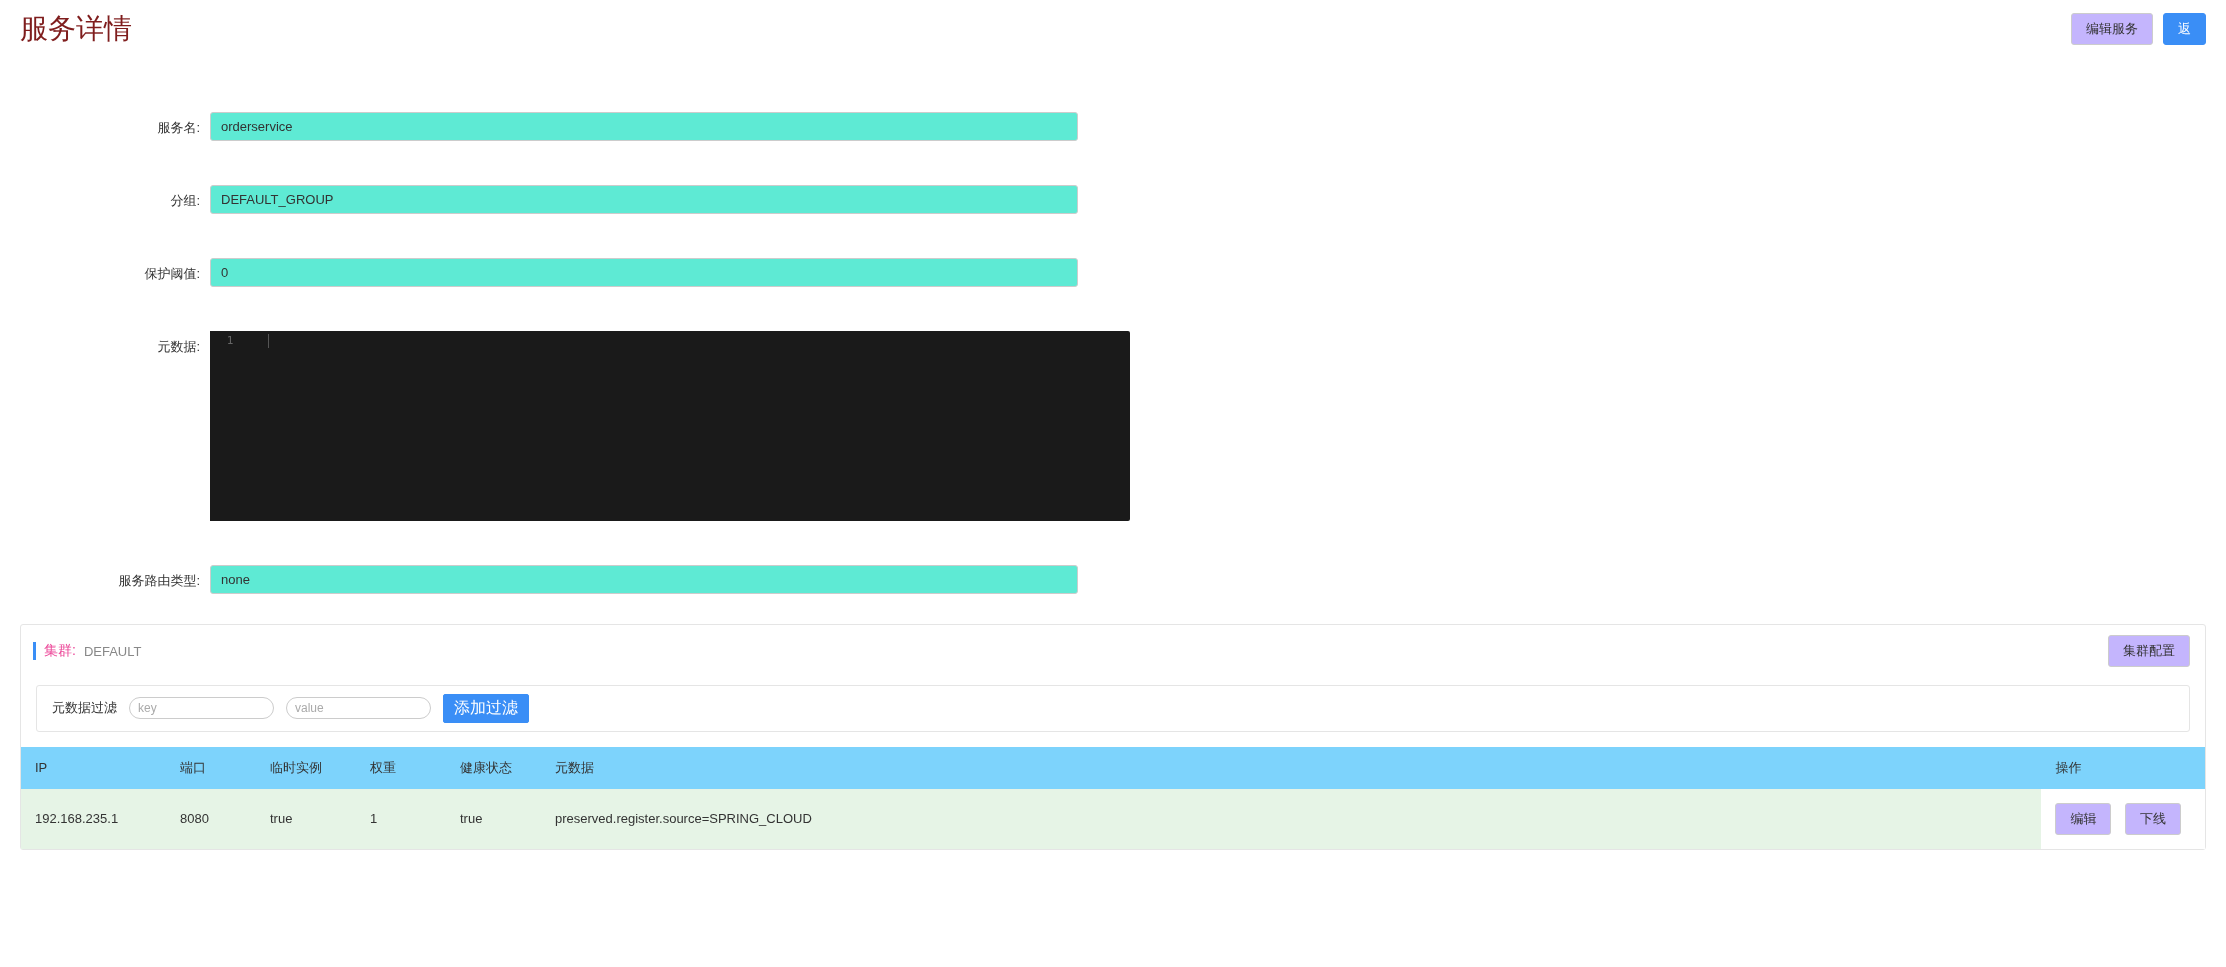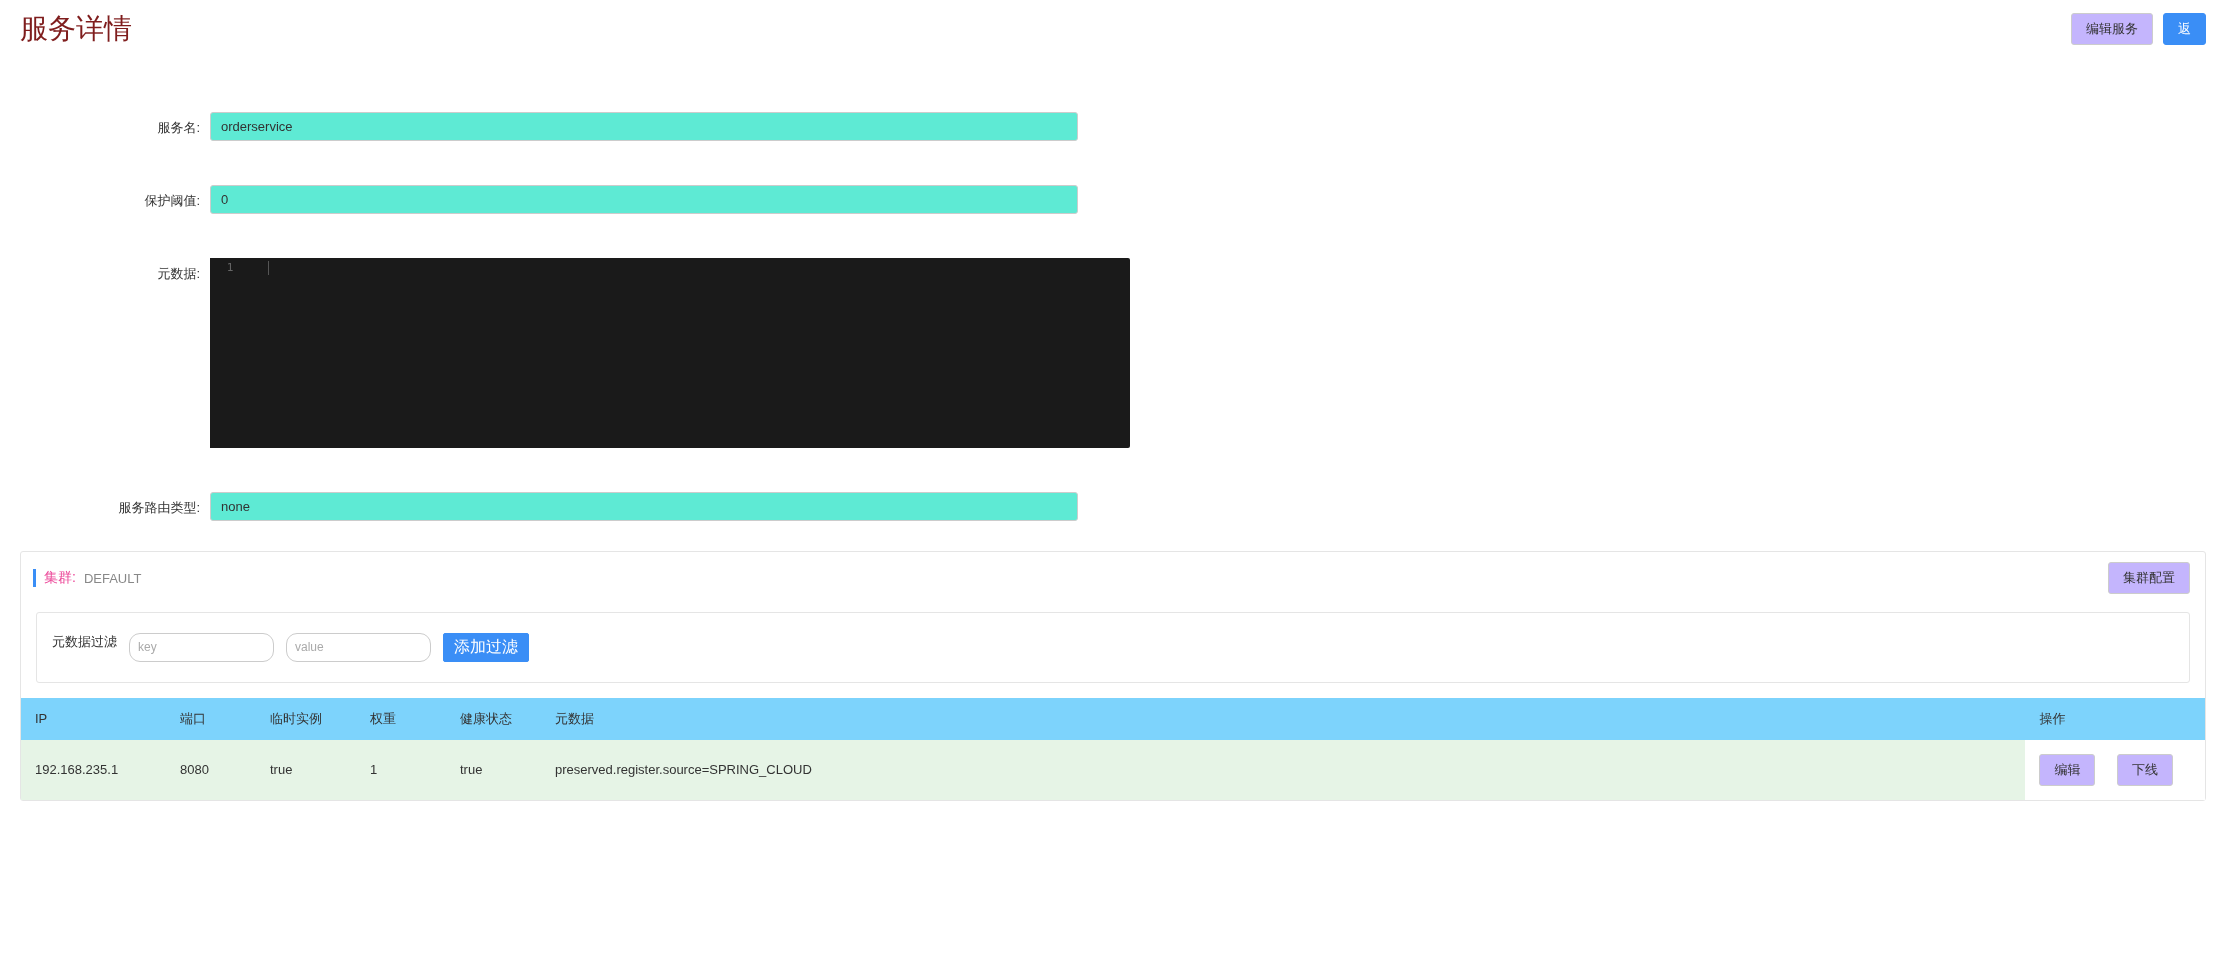--- a/index.html
+++ b/index.html
@@ -145,22 +145,23 @@
     .cluster-name {
       color: #888;
       margin-left: 8px;
       font-weight: 400;
       font-size: 13px;
     }
     .filter-box {
       margin: 8px 15px 15px 15px;
       border: 1px solid #e5e5e5;
       border-radius: 3px;
-      padding: 20px 15px;
-      display: flex;
+      padding: 8px 15px;
+      display: flex;
+      align-items: center;
       gap: 12px;
     }
     .filter-label {
       font-size: 13px;
       color: #333;
     }
     .filter-input {
       width: 145px;
       padding: 3px 8px;
       border: 1px solid #ccc;
@@ -196,39 +197,43 @@
     .data-table .col-ephemeral { width: 100px; }
     .data-table .col-weight { width: 90px; }
     .data-table .col-health { width: 95px; }
     .data-table .col-metadata { width: auto; }
     .data-table .col-actions { width: 130px; }
     .action-cell {
       background: #fff !important;
       white-space: nowrap;
     }
     .action-cell .btn {
-      margin-right: 18px;
+      margin-right: 10px;
     }
   </style>
 </head>
 <body>
 
 <div class="page-container">
   <div class="header-bar">
     <h1 class="page-title">服务详情</h1>
     <div class="header-actions">
       <button class="btn">编辑服务</button>
       <button class="btn btn-primary">返</button>
     </div>
   </div>
 
   <div class="form-section">
     <div class="form-row">
       <div class="form-label">服务名:</div>
       <input class="form-control" type="text" value="orderservice" style="">
+    </div>
+    <div class="form-row">
+      <div class="form-label">分组:</div>
+      <input class="form-control" type="text" value="DEFAULT_GROUP" style="">
     </div>
     <div class="form-row">
       <div class="form-label">保护阈值:</div>
       <input class="form-control" type="text" value="0" style="">
     </div>
     <div class="form-row">
       <div class="form-label">元数据:</div>
       <div class="code-editor">
         <div class="code-gutter">
           <span>1</span>

